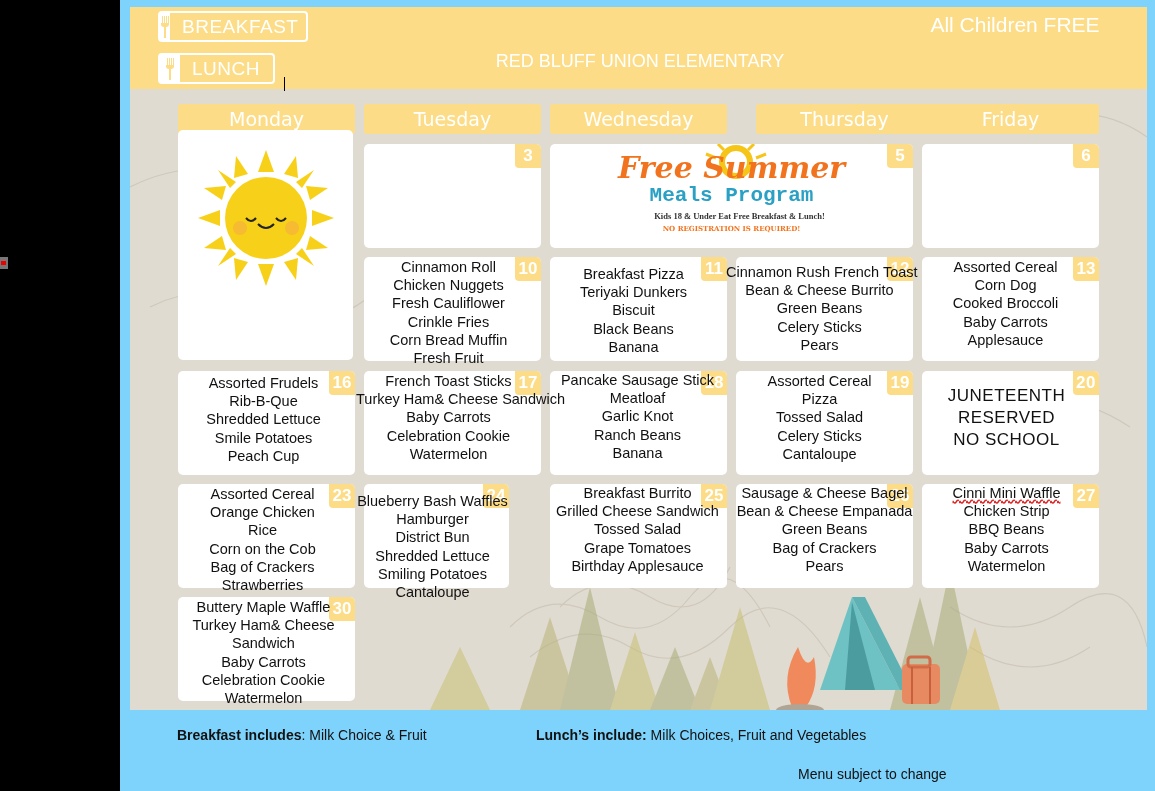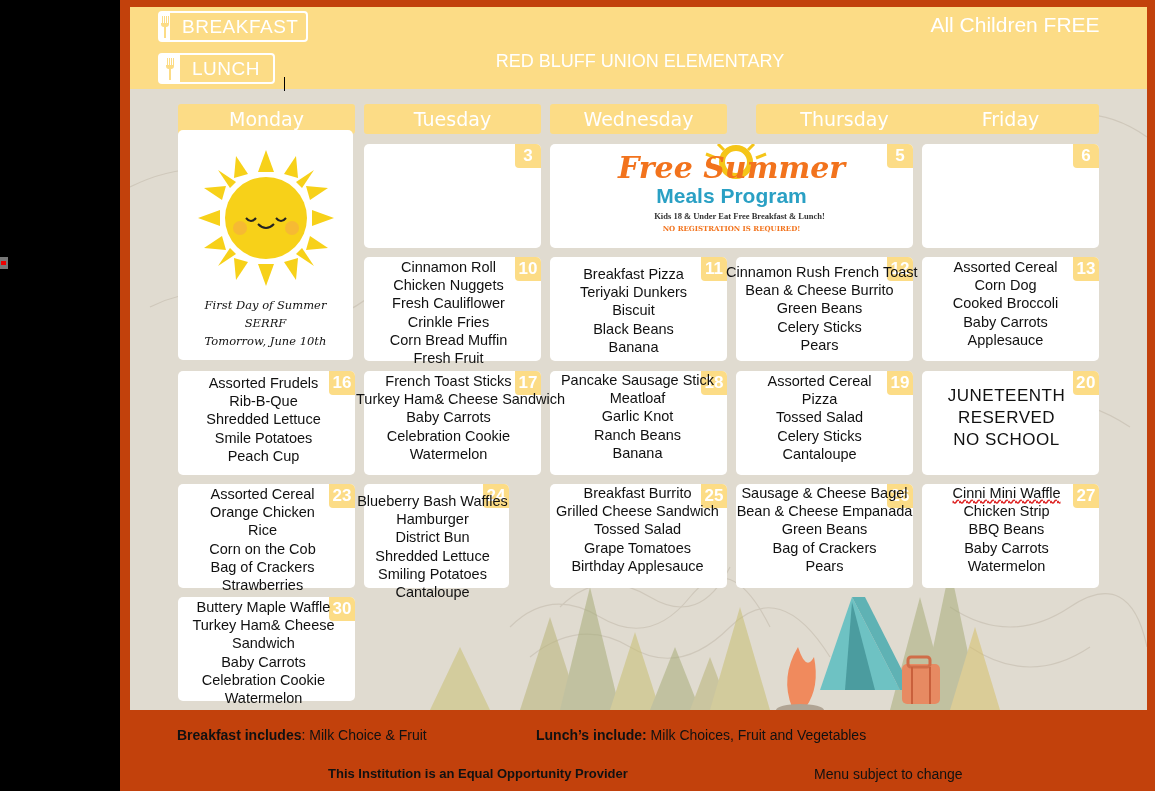--- a/index.html
+++ b/index.html
@@ -1,17 +1,17 @@
 <!DOCTYPE html>
 <html><head>
 <meta charset="utf-8">
 <style>
   * { box-sizing: border-box; margin: 0; padding: 0; }
   html, body { width: 1155px; height: 791px; overflow: hidden; background: #000; font-family: "Liberation Sans", sans-serif; }
-  .page { position: absolute; left: 120px; top: 0; width: 1035px; height: 791px; background: #c2410c; }
+  .page { position: absolute; left: 120px; top: 0; width: 1035px; height: 791px; background: #7dd3fc; }
   .sheet { position: absolute; left: 10px; top: 7px; width: 1017px; height: 703px; background: #e0dbd0; overflow: hidden; }
   .topo { position: absolute; inset: 0; }
   .header { position: absolute; left: 0; top: 0; width: 1017px; height: 82px; background: #fcdc86; }
   .meal-tag { position: absolute; left: 28px; height: 31px; border: 2px solid #fff; border-radius: 4px; display: flex; align-items: center; color: #fff; }
   .meal-tag .fork { width: 20px; height: 100%; background: #fff; display: flex; align-items: center; justify-content: center; }
   .meal-tag .label { padding: 0 8px 0 12px; font-size: 19px; letter-spacing: 0.5px; }
   .meal-breakfast { top: 4px; width: 150px; }
   .meal-lunch { top: 46px; width: 117px; }
   .cursor { position: absolute; left: 154px; top: 70px; width: 1px; height: 14px; background: #000; }
   .title { position: absolute; left: 340px; top: 11px; width: 340px; text-align: center; color: #fff; font-weight: bold; font-size: 28px; }
@@ -126,44 +126,39 @@
           <polygon points="100,132 88,114 102,110"></polygon>
         </g>
         <circle cx="70" cy="70" r="44" fill="#fff"></circle>
         <circle cx="70" cy="70" r="41" fill="#f7d119"></circle>
         <circle cx="44" cy="80" r="7" fill="#f5b43a" opacity="0.8"></circle>
         <circle cx="96" cy="80" r="7" fill="#f5b43a" opacity="0.8"></circle>
         <path d="M50 70 q5 6 10 0" stroke="#222" stroke-width="2" fill="none"></path>
         <path d="M80 70 q5 6 10 0" stroke="#222" stroke-width="2" fill="none"></path>
         <path d="M62 76 q8 8 16 0" stroke="#222" stroke-width="2" fill="none"></path>
       </svg>
-      <div class="script" style="position:absolute;left:0;right:0;top:166px;">
-        <div>First Day of Summer</div>
-        <div>SERRF</div>
-        <div>Tomorrow, June 10th</div>
-      </div>
     </div>
 
     <div class="cell" style="left:234px;top:137px;width:177px;height:104px;">
       <div class="num">3</div>
     </div>
 
     <div class="cell" style="left:420px;top:137px;width:363px;height:104px;">
       <div class="num">5</div>
       <svg width="80" height="40" viewBox="0 0 80 40" style="position:absolute;left:146px;top:0;">
         <circle cx="40" cy="18" r="14" fill="none" stroke="#f5c518" stroke-width="6"></circle>
         <g stroke="#f5c518" stroke-width="3">
             <line x1="10" y1="10" x2="20" y2="14"></line>
             <line x1="70" y1="10" x2="60" y2="14"></line>
             <line x1="22" y1="0" x2="28" y2="6"></line>
             <line x1="58" y1="0" x2="52" y2="6"></line>
           </g>
       </svg>
       <div style="position:absolute;left:0;right:0;top:8px;font-family:'DejaVu Serif',serif;font-style:italic;font-weight:bold;font-size:30px;color:#f2731d;line-height:32px;">Free Summer</div>
-      <div style="position:absolute;left:0;right:0;top:40px;font-family:Liberation Sans, sans-serif;font-weight:bold;font-size:21px;color:#2aa0c4;line-height:24px;">Meals Program</div>
+      <div style="position:absolute;left:0;right:0;top:40px;font-family:Liberation Mono, monospace;font-weight:bold;font-size:21px;color:#2aa0c4;line-height:24px;">Meals Program</div>
       <div style="position:absolute;left:0;right:0;top:66px;font-family:Liberation Serif, serif;font-weight:bold;font-size:8.5px;color:#333;line-height:12px;margin-left:16px;">Kids 18 &amp; Under Eat Free Breakfast &amp; Lunch!</div>
       <div style="position:absolute;left:0;right:0;top:80px;font-family:'DejaVu Serif',serif;font-weight:bold;font-size:7px;color:#f2731d;line-height:10px;">NO REGISTRATION IS REQUIRED!</div>
     </div>
 
     <div class="cell" style="left:792px;top:137px;width:177px;height:104px;">
       <div class="num">6</div>
     </div>
 
     <div class="cell" style="left:234px;top:250px;width:177px;height:104px;">
       <div class="num">10</div>
@@ -321,15 +316,14 @@
       </div>
     </div>
   </div>
 
   <div class="footer" style="left:57px;top:727px;">
     <b>Breakfast includes</b><span>: Milk Choice &amp; Fruit</span>
   </div>
   <div class="footer" style="left:416px;top:727px;">
     <b>Lunch’s include:</b><span> Milk Choices, Fruit and Vegetables</span>
   </div>
-  <div class="footer" style="left:208px;top:766px;font-weight:bold;font-size:13px;">This Institution is an Equal Opportunity Provider</div>
-  <div class="footer" style="left:694px;top:766px;font-size:14px;">Menu subject to change</div>
+  <div class="footer" style="left:678px;top:766px;font-size:14px;">Menu subject to change</div>
 </div>
 
 </body></html>

